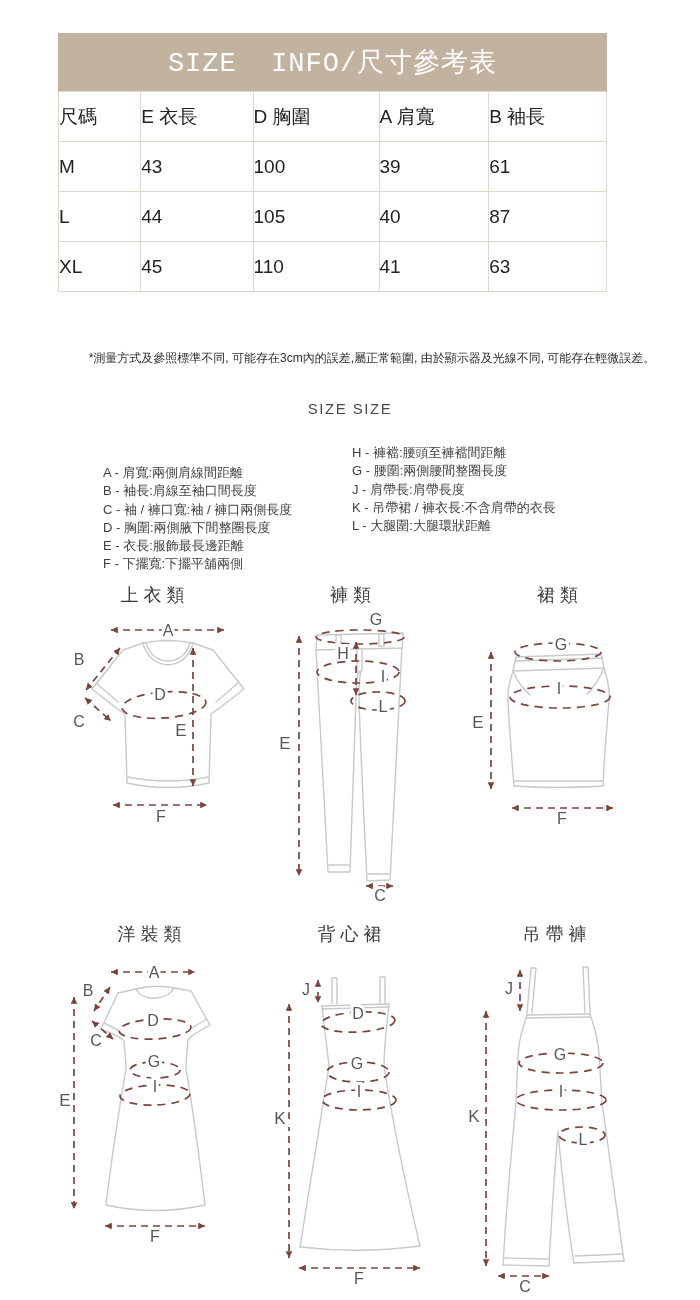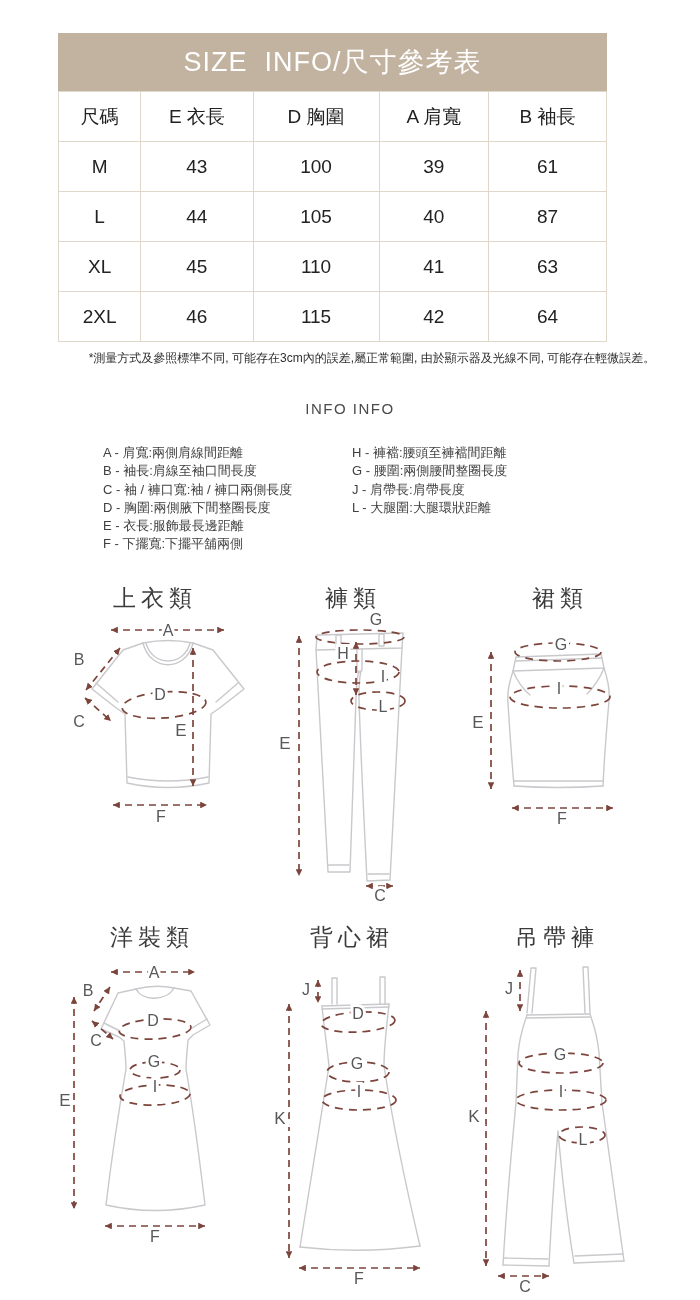--- a/index.html
+++ b/index.html
@@ -1,30 +1,30 @@
 <!DOCTYPE html>
 <html><head>
 <meta charset="utf-8">
 <style>
   html,body{margin:0;padding:0;}
   body{width:700px;height:1300px;position:relative;background:#ffffff;overflow:hidden;
        font-family:"Liberation Sans","DejaVu Sans",sans-serif;}
   .hdr{position:absolute;left:58px;top:33px;width:549px;height:58px;background:#c2b2a0;
        color:#ffffff;display:flex;align-items:center;justify-content:center;
-       font-size:27px;letter-spacing:1px;white-space:pre;}
+       font-size:27px;letter-spacing:1px;white-space:pre;font-family:Liberation Mono, monospace;}
   table.sizes{position:absolute;left:58px;top:91px;width:549px;border-collapse:collapse;
-       table-layout:fixed;text-align:center;color:#222222;font-size:19px;}
+       table-layout:fixed;color:#222222;font-size:19px;}
   table.sizes td{border:1px solid #ded7ca;height:49px;padding:0;font-weight:normal;background:#fff;}
   .note{position:absolute;left:0;top:350px;width:700px;text-align:center;font-size:12px;
        color:#2e2e2e;white-space:nowrap;padding-left:22px;}
   .sinfo{position:absolute;left:0;top:400px;width:700px;text-align:center;font-size:15px;
        letter-spacing:1.5px;color:#4a4a4a;}
   .leg{position:absolute;top:444px;font-size:13px;line-height:18.3px;color:#3f3f3f;}
-  .leg.l{left:103px;} .leg.r{left:352px;}
-  .dtitle{position:absolute;width:200px;text-align:center;font-size:23px;letter-spacing:5px;
+  .leg.l{left:103px;margin-top:20px;} .leg.r{left:352px;}
+  .dtitle{position:absolute;width:200px;text-align:center;font-size:18px;letter-spacing:5px;
        color:#3b3b3b;}
   .fig{position:absolute;}
   .g{stroke:#c9c9cd;stroke-width:1.4;fill:none;stroke-linejoin:round;stroke-linecap:round;}
   .m{stroke:#7c453c;stroke-width:1.7;fill:none;stroke-dasharray:7 5;}
   .me{stroke:#7c453c;stroke-width:1.7;fill:none;stroke-dasharray:8 6;}
   .lbl{font-size:16px;fill:#58585a;stroke:#ffffff;stroke-width:6px;paint-order:stroke;
        text-anchor:middle;font-family:"Liberation Sans","DejaVu Sans",sans-serif;}
   .big{font-size:17px;}
 </style>
 </head>
@@ -70,46 +70,40 @@
     <td>40</td>
     <td>87</td>
   </tr>
   <tr>
     <td>XL</td>
     <td>45</td>
     <td>110</td>
     <td>41</td>
     <td>63</td>
   </tr>
-  <tr>
-    <td>2XL</td>
-    <td>46</td>
-    <td>115</td>
-    <td>42</td>
-    <td>64</td>
-  </tr>
 </tbody>
   </table>
 
 <div class="note">*測量方式及參照標準不同, 可能存在3cm內的誤差,屬正常範圍, 由於顯示器及光線不同, 可能存在輕微誤差。</div>
 
-<div class="sinfo">INFO INFO</div>
+<div class="sinfo">SIZE SIZE</div>
 
 <div class="leg l">
   <div>A - 肩寬:兩側肩線間距離</div>
   <div>B - 袖長:肩線至袖口間長度</div>
   <div>C - 袖 / 褲口寬:袖 / 褲口兩側長度</div>
   <div>D - 胸圍:兩側腋下間整圈長度</div>
   <div>E - 衣長:服飾最長邊距離</div>
   <div>F - 下擺寬:下擺平舖兩側</div>
 </div>
 <div class="leg r">
   <div>H - 褲襠:腰頭至褲襠間距離</div>
   <div>G - 腰圍:兩側腰間整圈長度</div>
   <div>J - 肩帶長:肩帶長度</div>
+  <div>K - 吊帶裙 / 褲衣長:不含肩帶的衣長</div>
   <div>L - 大腿圍:大腿環狀距離</div>
 </div>
 
 <div class="dtitle" style="left:55px;top:583px">上衣類</div>
 <div class="dtitle" style="left:253px;top:583px">褲類</div>
 <div class="dtitle" style="left:460px;top:583px">裙類</div>
 <div class="dtitle" style="left:52px;top:922px">洋裝類</div>
 <div class="dtitle" style="left:252px;top:922px">背心裙</div>
 <div class="dtitle" style="left:457px;top:922px">吊帶褲</div>
 

